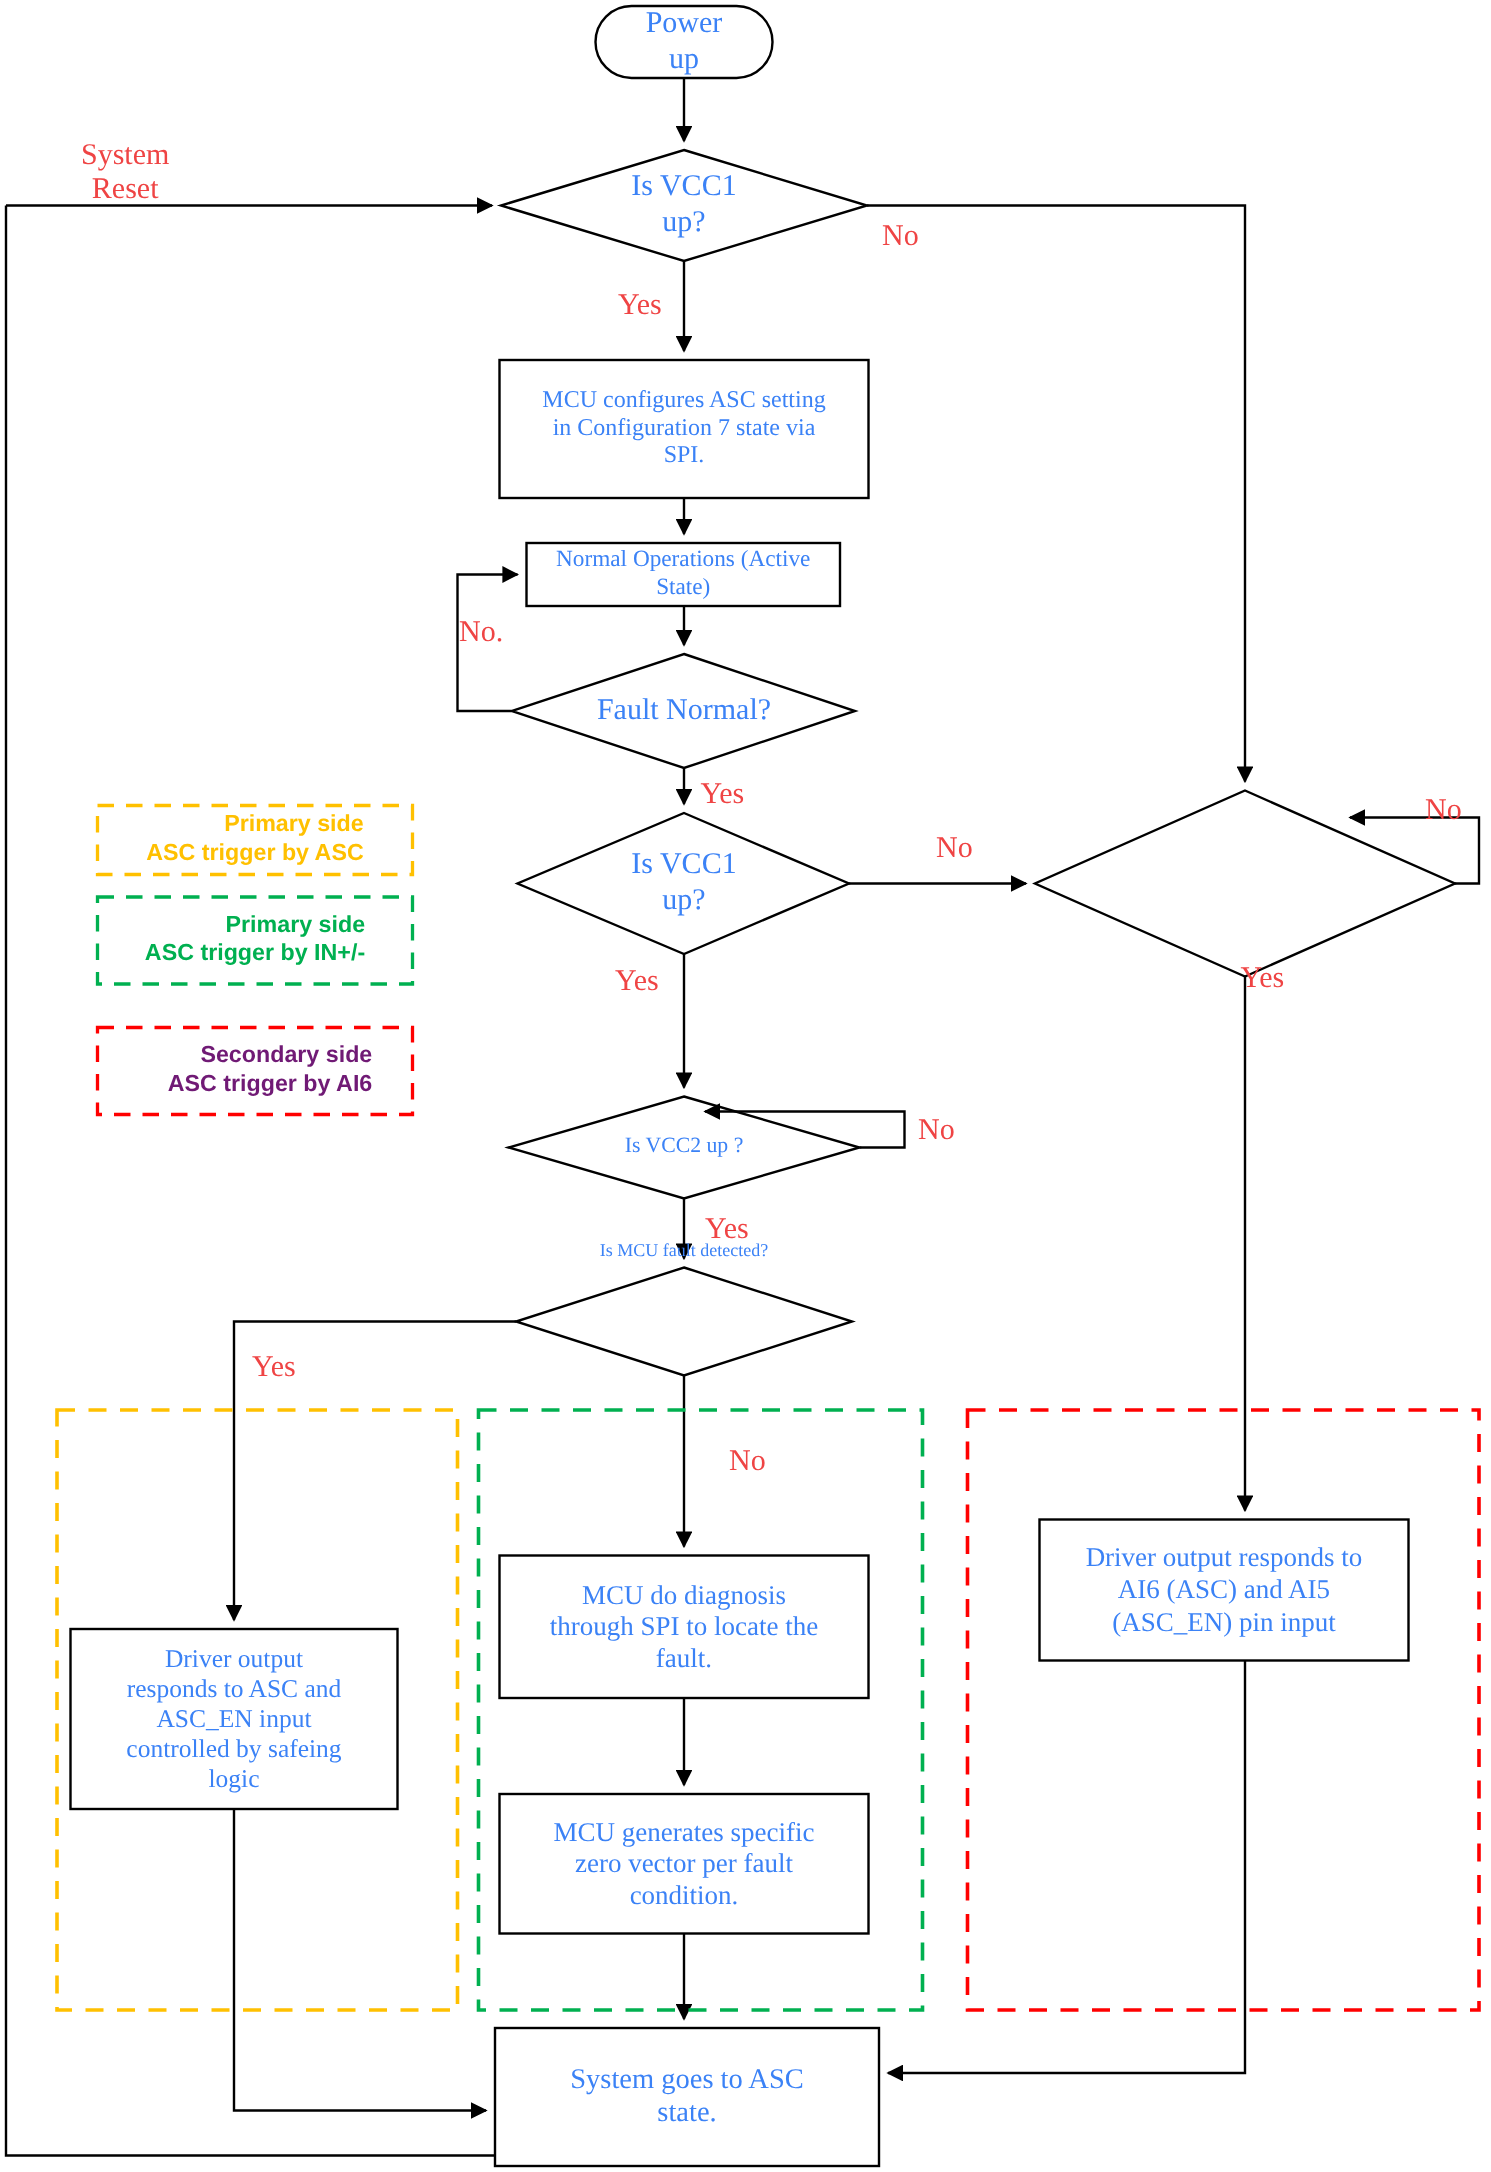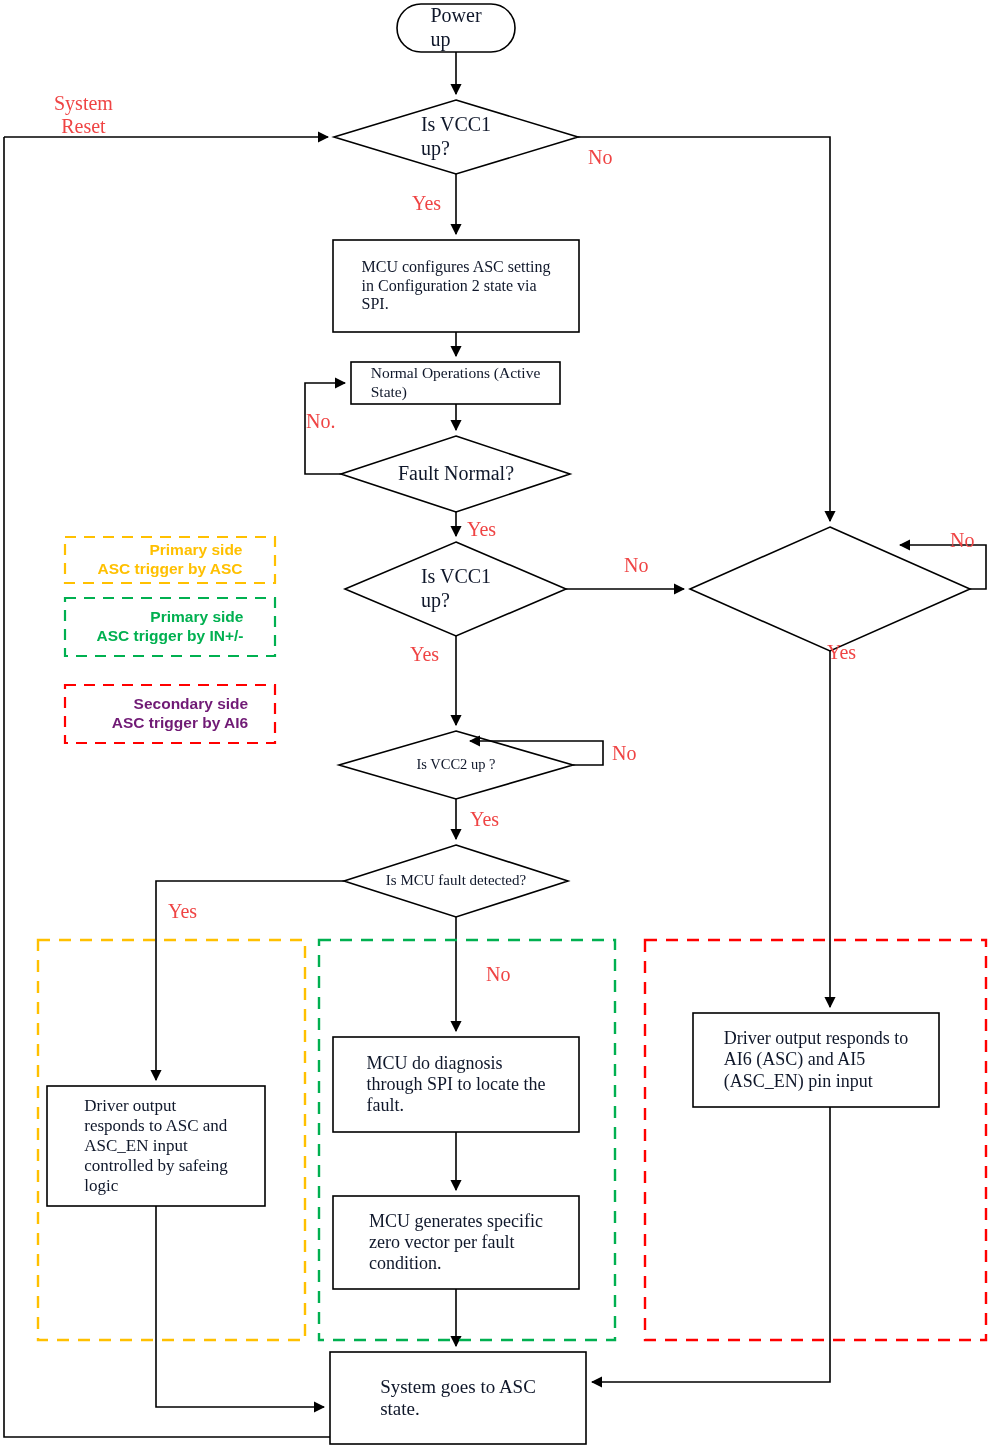--- a/index.html
+++ b/index.html
@@ -2,21 +2,21 @@
 <html><head>
 <meta charset="utf-8">
 <style>
   html,body{margin:0;padding:0;background:#ffffff;}
   body{width:994px;height:1448px;overflow:hidden;
        font-family:"Liberation Serif", serif;}
   #stage{position:relative;width:994px;height:1448px;}
   svg.layer{position:absolute;left:0;top:0;width:994px;height:1448px;}
   .node-text{
     position:absolute;display:flex;align-items:center;justify-content:center;
-    text-align:left;line-height:1.18;color:#0f172a;
+    text-align:center;line-height:1.18;color:#3b82f6;
     font-family:"Liberation Serif", serif;
     white-space:pre-line;pointer-events:none;
   }
   .edge-label{
     position:absolute;color:#ef4444;font-family:"Liberation Serif", serif;
     font-size:20px;line-height:1.15;white-space:pre-line;
   }
   .legend-box{
     position:absolute;display:flex;align-items:center;justify-content:center;
     text-align:right;line-height:1.22;white-space:pre-line;
@@ -122,35 +122,35 @@
     </g>
   </svg>
 
   <div class="node-text" style="left:397px;top:4px;width:118px;height:48px;font-size:20px;">Power
 up</div>
 
   <div class="node-text" style="left:386px;top:109px;width:140px;height:56px;font-size:20px;">Is VCC1
 up?</div>
 
   <div class="node-text" style="left:337px;top:245px;width:238px;height:82px;font-size:16px;">MCU configures ASC setting
-in Configuration 2 state via
+in Configuration 7 state via
 SPI.</div>
 
   <div class="node-text" style="left:354px;top:363px;width:203px;height:39px;font-size:15.5px;">Normal Operations (Active
 State)</div>
 
   <div class="node-text" style="left:366px;top:459px;width:180px;height:30px;font-size:20px;">Fault Normal?</div>
 
   <div class="node-text" style="left:386px;top:561px;width:140px;height:56px;font-size:20px;">Is VCC1
 up?</div>
 
 
   <div class="node-text" style="left:386px;top:753px;width:140px;height:24px;font-size:14.5px;">Is VCC2 up ?</div>
 
-  <div class="node-text" style="left:356px;top:869px;width:200px;height:24px;font-size:15px;">Is MCU fault detected?</div>
+  <div class="node-text" style="left:356px;top:821px;width:200px;height:24px;font-size:12px;">Is MCU fault detected?</div>
 
   <div class="node-text" style="left:51px;top:1089px;width:210px;height:114px;font-size:17px;">Driver output
 responds to ASC and
 ASC_EN input
 controlled by safeing
 logic</div>
 
   <div class="node-text" style="left:337px;top:1041px;width:238px;height:87px;font-size:18px;">MCU do diagnosis
 through SPI to locate the
 fault.</div>

